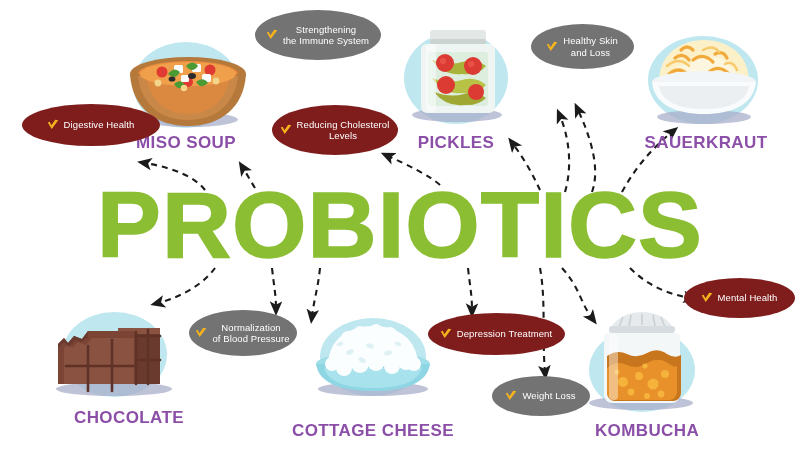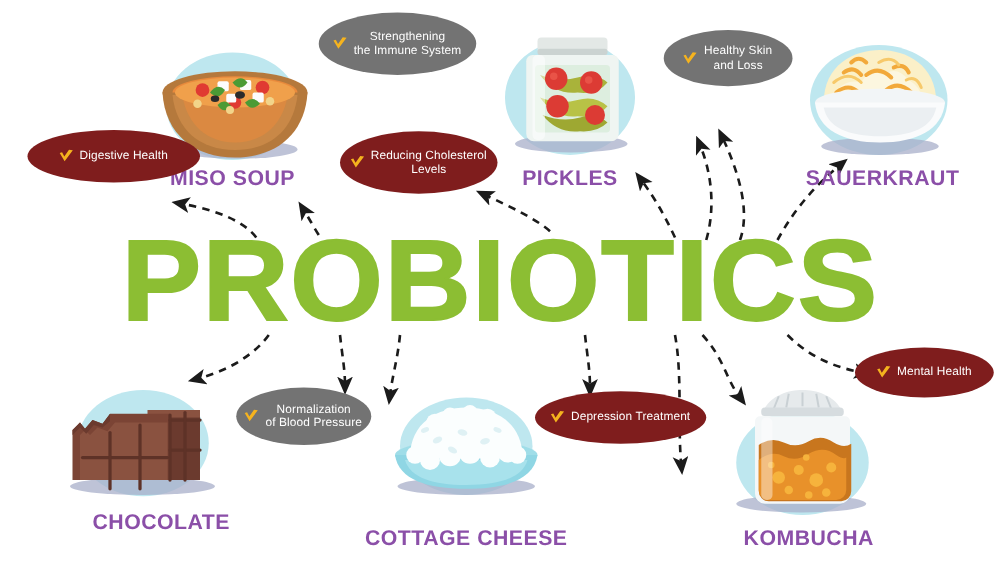--- a/index.html
+++ b/index.html
@@ -319,20 +319,28 @@
 
   <div class="pill purple" style="left:428px;top:313px;width:137px;height:42px;">
     <span class="check">
       <svg viewBox="0 0 16 16" width="14" height="14">
         <path d="M2 5 L6.5 12.5 L14 2.5 L10.5 2 L6.2 8.2 L4.2 4.4 Z" fill="#F5B31E"></path>
       </svg>
     </span>
     <span class="ptext">Depression Treatment</span>
   </div>
 
+  <div class="pill green" style="left:492px;top:376px;width:98px;height:40px;">
+    <span class="check">
+      <svg viewBox="0 0 16 16" width="14" height="14">
+        <path d="M2 5 L6.5 12.5 L14 2.5 L10.5 2 L6.2 8.2 L4.2 4.4 Z" fill="#F5B31E"></path>
+      </svg>
+    </span>
+    <span class="ptext">Weight Loss</span>
+  </div>
 
   <div class="pill purple" style="left:684px;top:278px;width:111px;height:40px;justify-content:center;">
     <span class="check">
       <svg viewBox="0 0 16 16" width="14" height="14">
         <path d="M2 5 L6.5 12.5 L14 2.5 L10.5 2 L6.2 8.2 L4.2 4.4 Z" fill="#F5B31E"></path>
       </svg>
     </span>
     <span class="ptext">Mental Health</span>
   </div>
 

